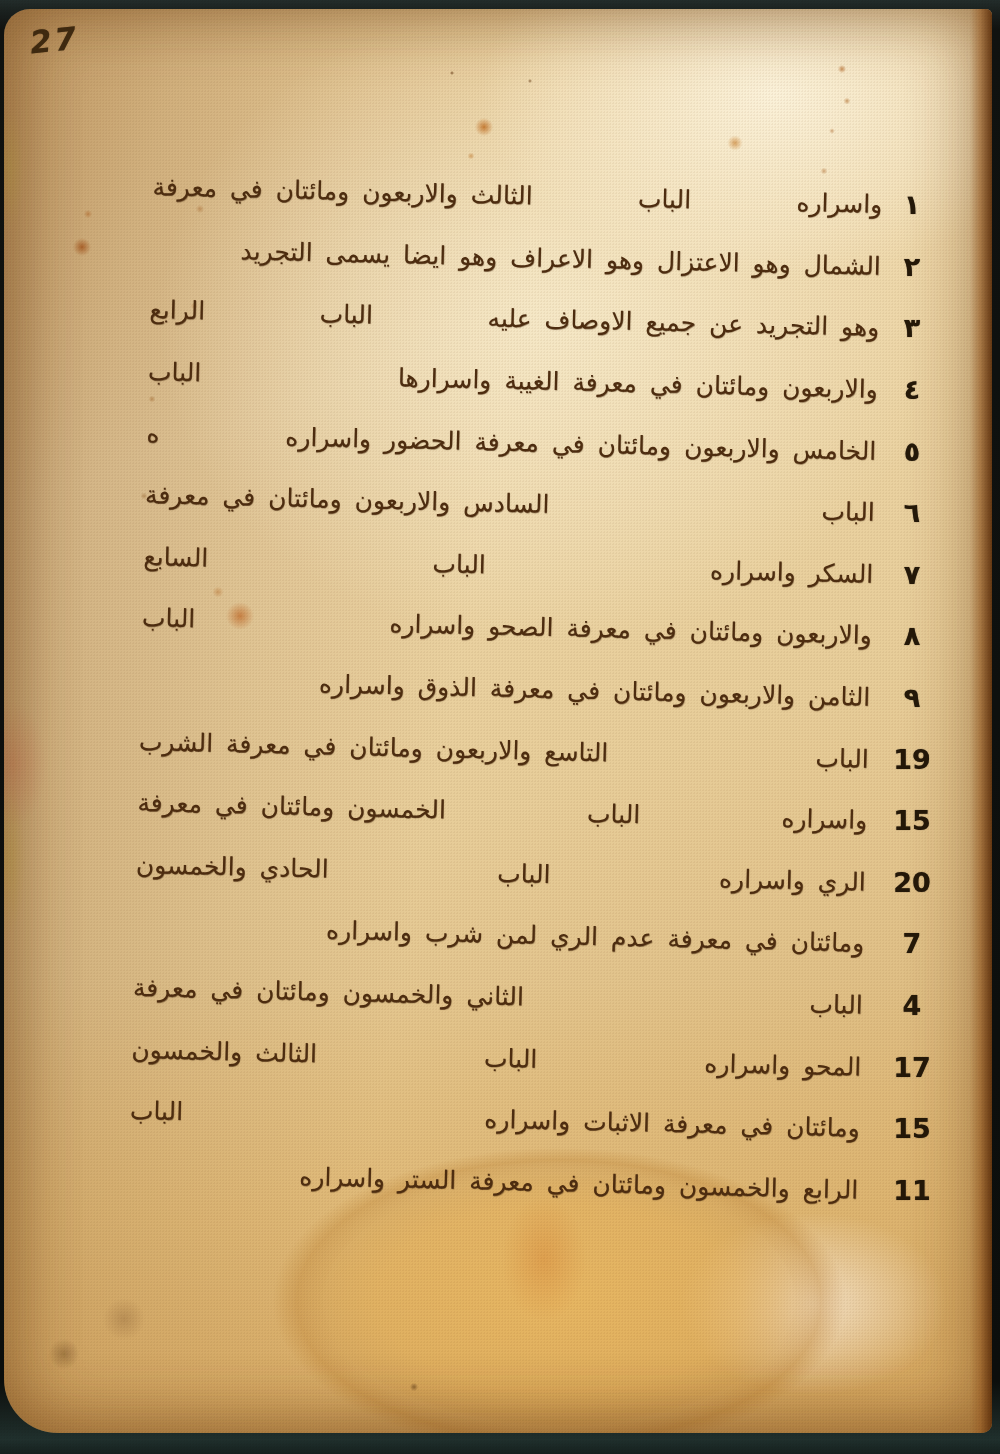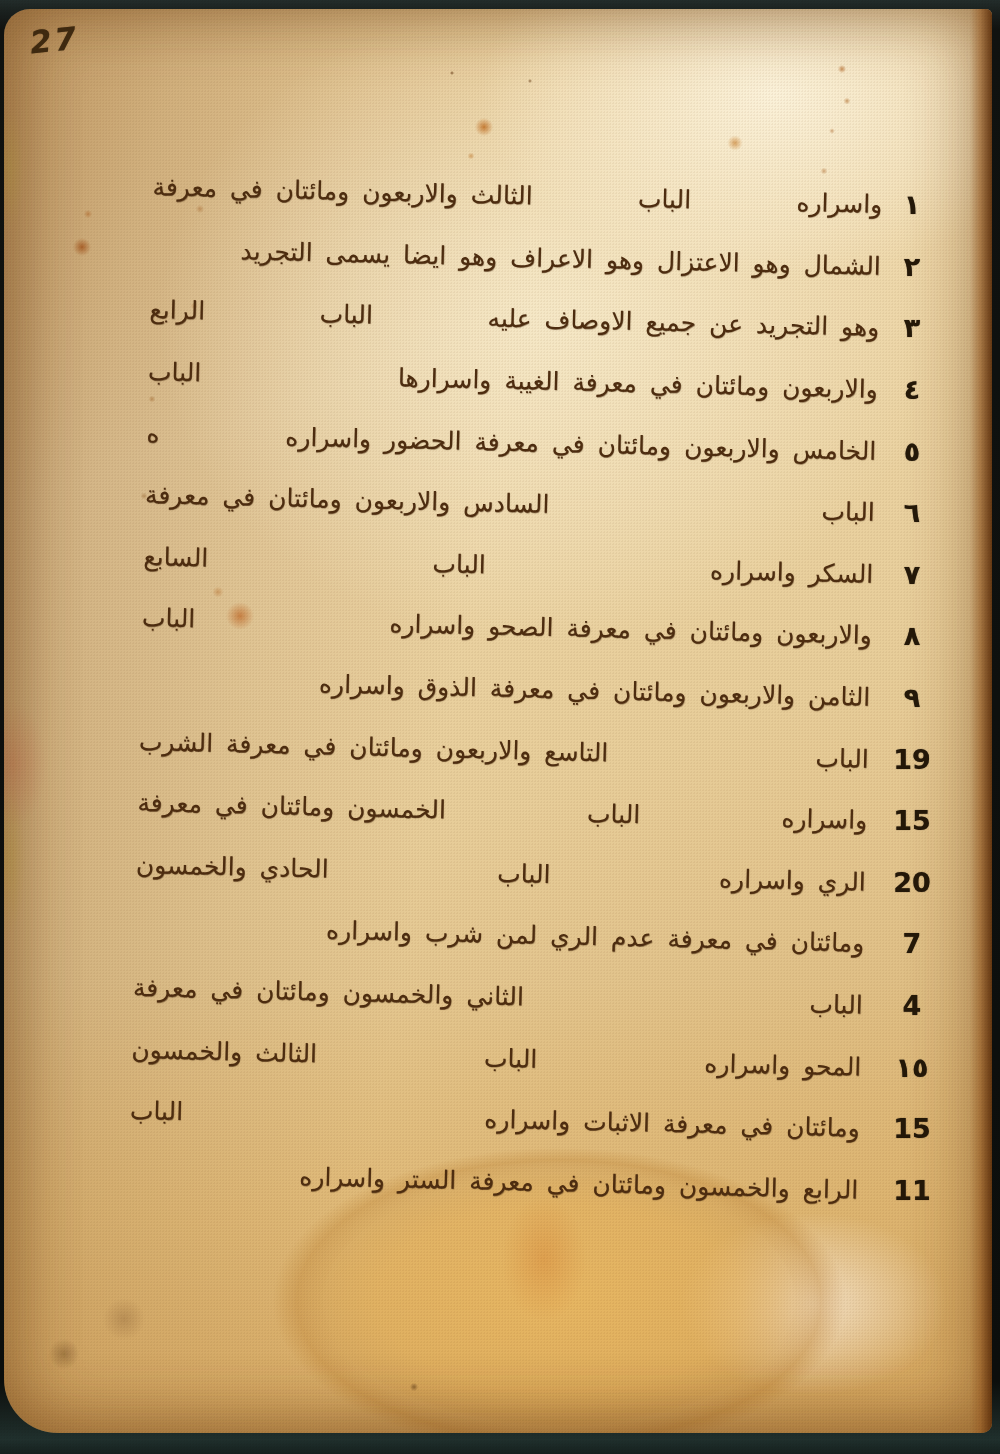--- a/index.html
+++ b/index.html
@@ -173,19 +173,19 @@
       <div class="num">٥</div>
       <div class="num">٦</div>
       <div class="num">٧</div>
       <div class="num">٨</div>
       <div class="num">٩</div>
       <div class="num">19</div>
       <div class="num">15</div>
       <div class="num">20</div>
       <div class="num">7</div>
       <div class="num">4</div>
-      <div class="num">١٥</div>
+      <div class="num">17</div>
       <div class="num">15</div>
       <div class="num">11</div>
     </div>
 
   <div class="grain"></div>
 </div>
 
 </body></html>

